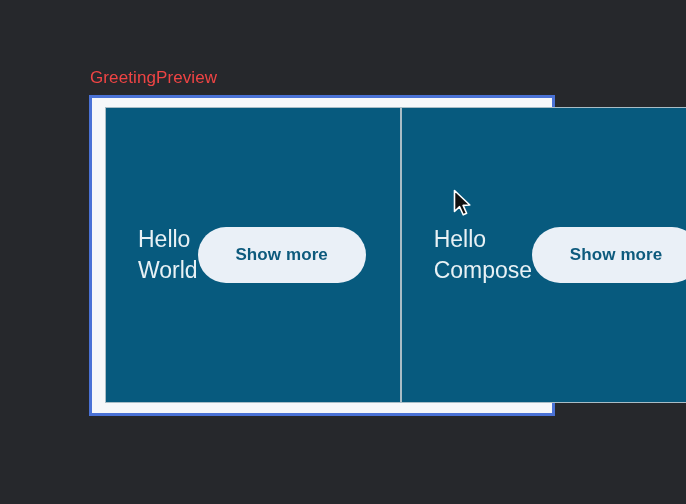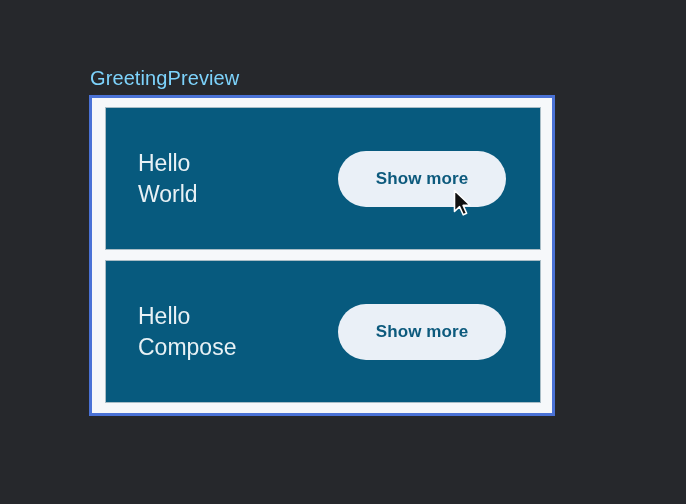--- a/index.html
+++ b/index.html
@@ -21,23 +21,23 @@
     top: 0;
     width: 686px;
     height: 504px;
   }
 
   
   .preview-title {
     position: absolute;
     left: 90px;
     top: 67px;
-    font-size: 20px;
+    font-size: 17px;
     line-height: 22px;
-    color: #7dd3fc;
+    color: #ef4444;
     letter-spacing: 0.1px;
     white-space: nowrap;
   }
 
   
   .preview-frame {
     position: absolute;
     left: 89px;
     top: 95px;
     width: 466px;
@@ -45,22 +45,21 @@
     box-sizing: border-box;
     border: 3px solid #4a72d6;
     background: #f6f8fa;
     padding: 9px 11px 10px 13px;
     display: flex;
     flex-direction: column;
   }
 
   .greeting-list {
     display: flex;
-    flex-direction: column;
-    gap: 10px;
+    flex-direction: row;
     width: 100%;
     height: 100%;
   }
 
   
   .greeting-card {
     position: relative;
     background: #075a7e;
     border: 1px solid #a9bdc6;
     box-sizing: border-box;

